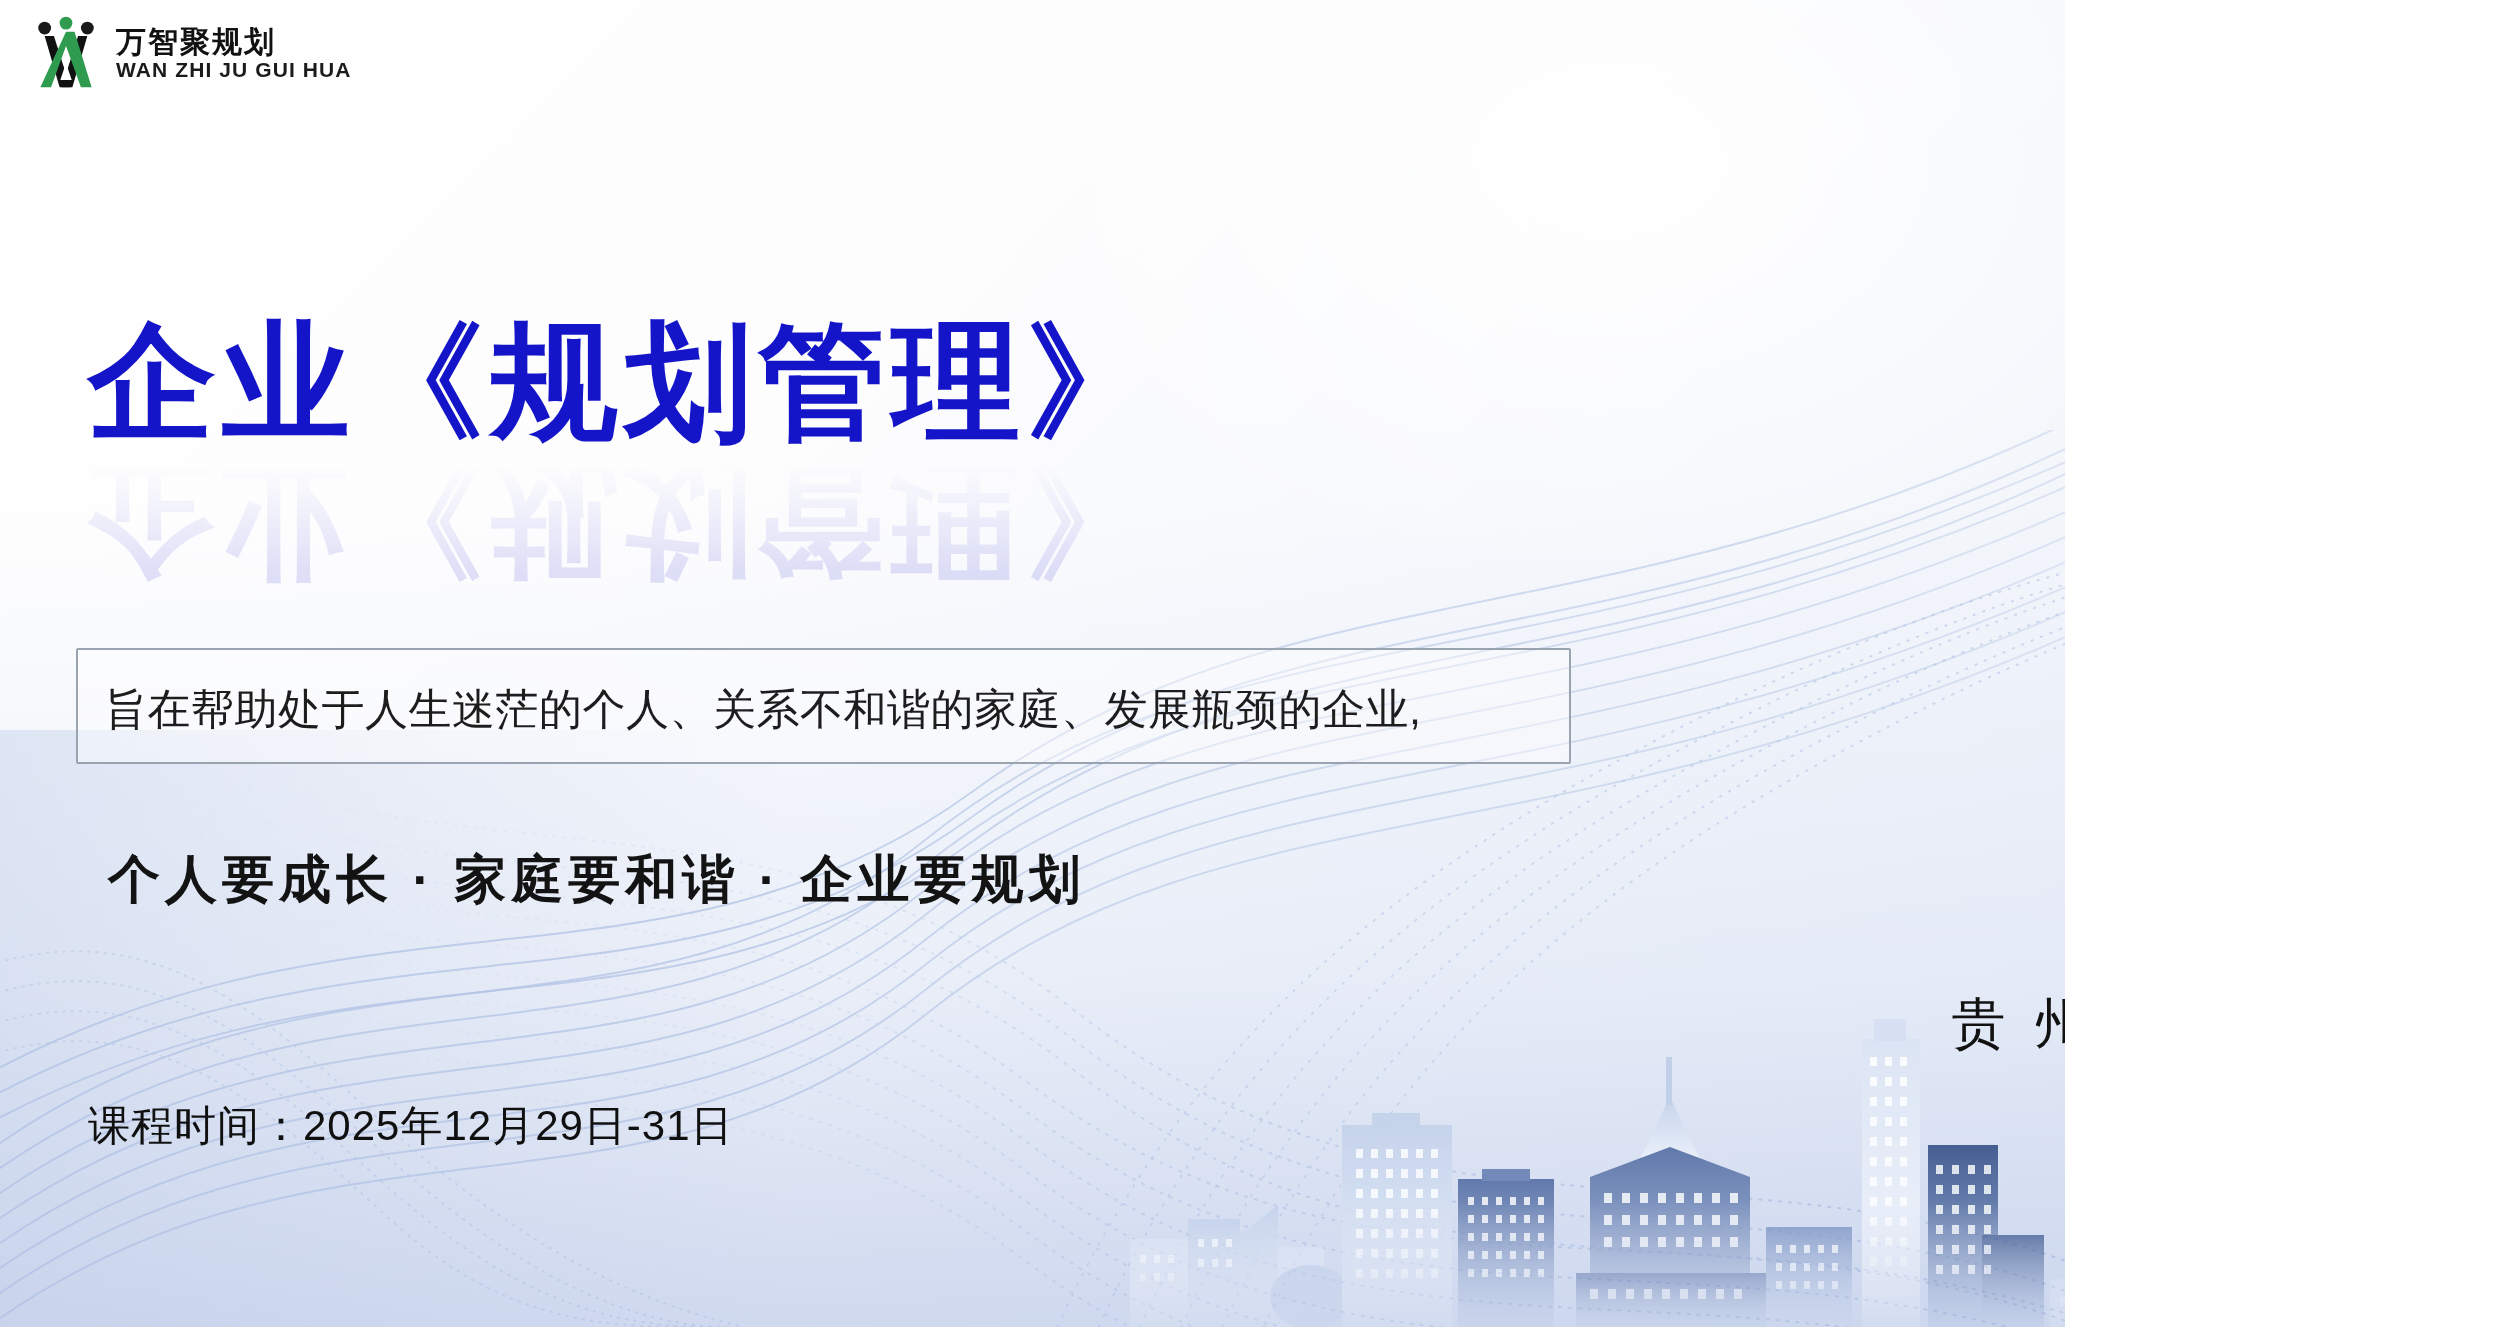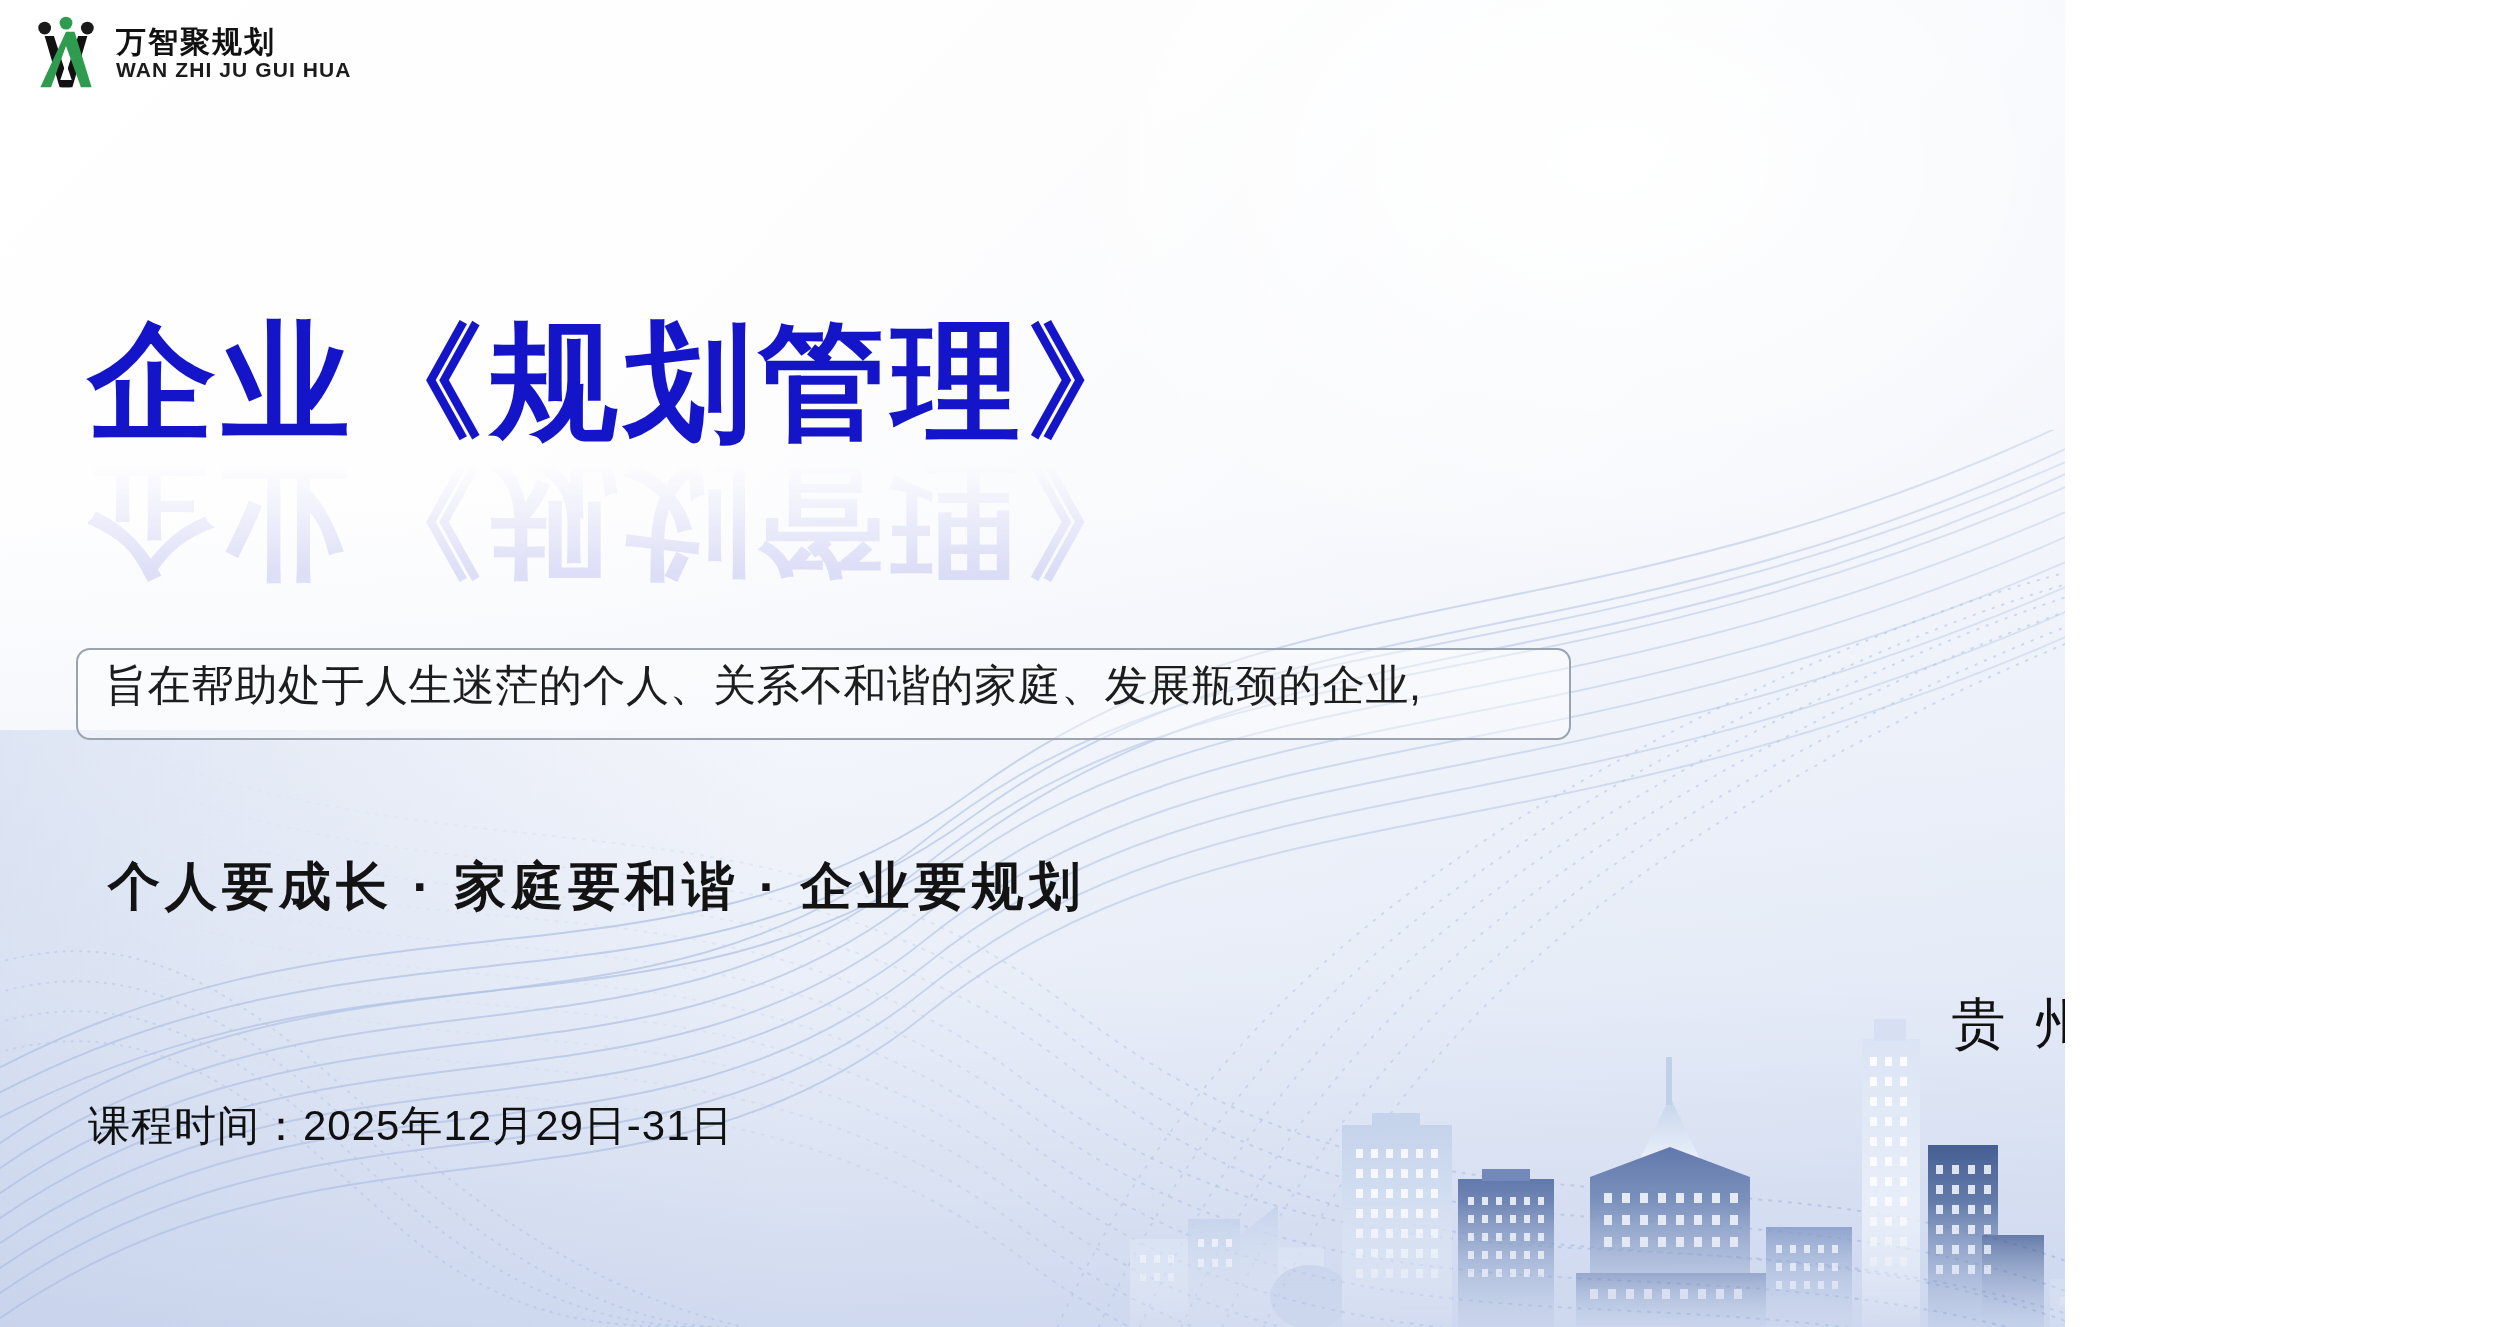--- a/index.html
+++ b/index.html
@@ -94,23 +94,23 @@
     filter: blur(0.4px);
   }
 
   
   .desc-box {
     position: absolute;
     left: 76px;
     top: 648px;
     width: 1495px;
     box-sizing: border-box;
-    padding: 4px 26px 22px 26px;
+    padding: 28px 26px 22px 26px;
     border: 2px solid #9aa3b0;
-    border-radius: 14px;
+    border-radius: 2px;
     background: rgba(255,255,255,0.42);
   }
   .desc-line {
     font-family: "Liberation Sans", "DejaVu Sans", sans-serif;
     font-size: 43px;
     font-weight: 400;
     color: #1d1d1d;
     line-height: 1.45;
     letter-spacing: 0.5px;
     white-space: nowrap;
@@ -120,21 +120,20 @@
   .slogan {
     position: absolute;
     left: 108px;
     top: 845px;
     font-family: "Liberation Sans", "DejaVu Sans", sans-serif;
     font-size: 52px;
     font-weight: 700;
     color: #131313;
     letter-spacing: 5px;
     white-space: nowrap;
-    margin-top: 7px;
   }
 
   
   .info {
     position: absolute;
     left: 88px;
     top: 1098px;
     display: flex;
     gap: 22px;
   }

